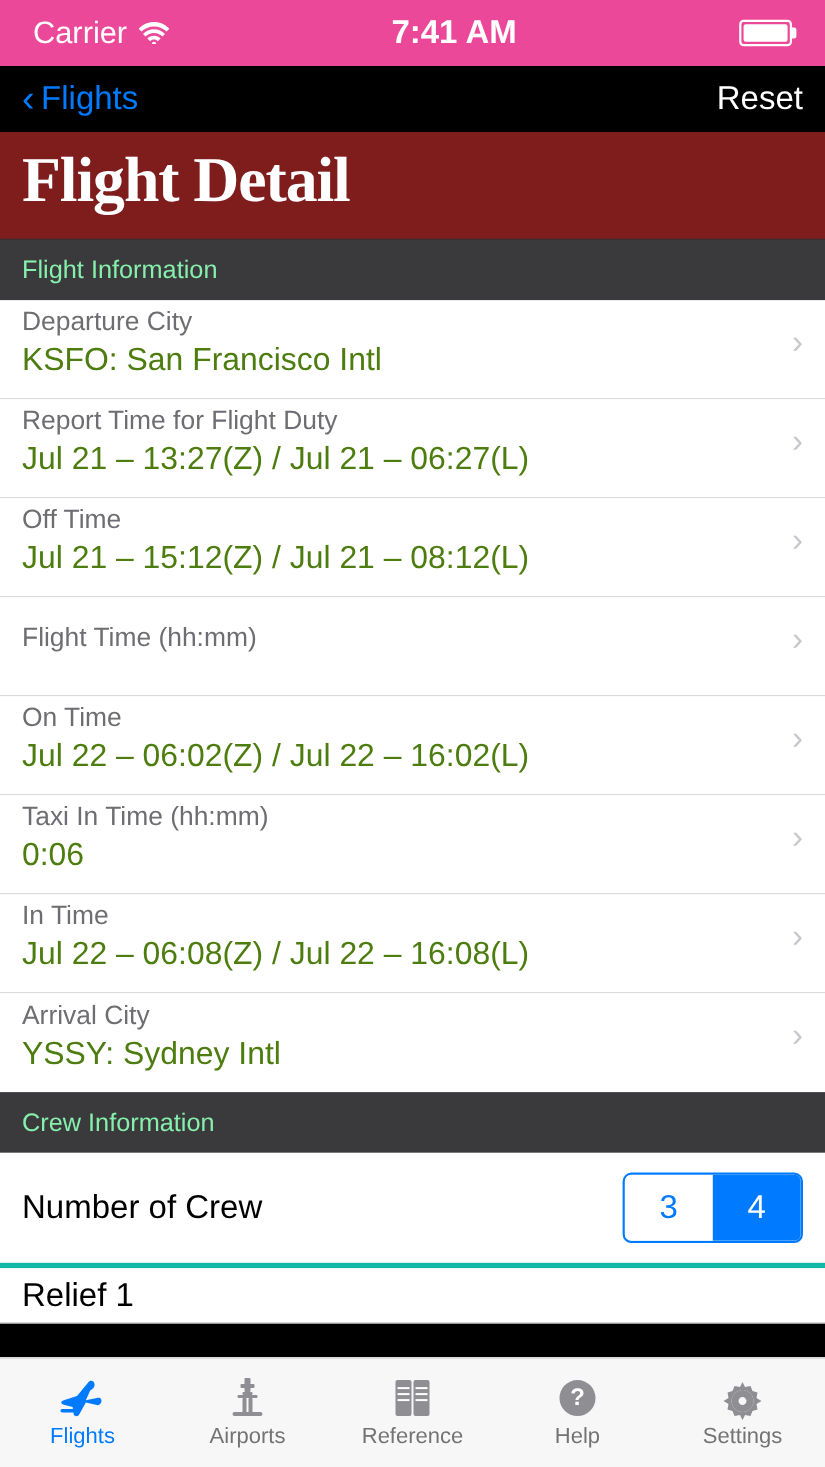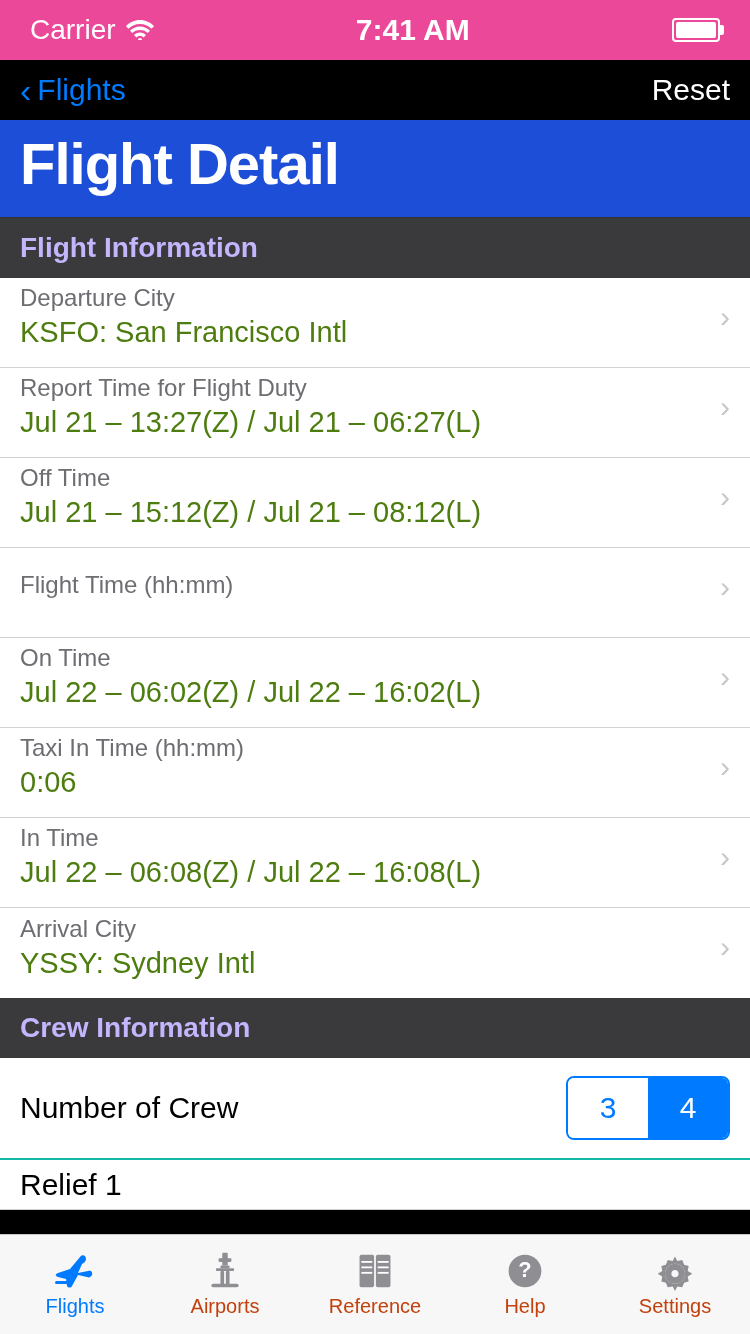--- a/index.html
+++ b/index.html
@@ -95,40 +95,41 @@
       color: #007AFF;
       margin-right: 2px;
     }
     .nav-title-right {
       font-size: 30px;
       color: #ffffff;
     }
 
     
     .page-title-bar {
-      background: #1d4ed8;
+      background: #7f1d1d;
       padding: 10px 20px 20px 20px;
       border-bottom: 1px solid #333;
+      font-family: Liberation Serif, serif;
     }
     .page-title {
       font-size: 58px;
       font-weight: 700;
       color: #fff;
       letter-spacing: -1px;
     }
 
     
     .section-header {
       background: #3a3a3c;
       padding: 14px 20px;
     }
     .section-header-text {
-      font-size: 28px;
-      font-weight: 700;
-      color: #c4b5fd;
+      font-size: 23px;
+      font-weight: 400;
+      color: #86efac;
     }
 
     
     .list-container {
       background: #fff;
     }
     .list-row {
       display: flex;
       justify-content: space-between;
       align-items: center;
@@ -162,21 +163,21 @@
       margin-left: 10px;
     }
 
     
     .crew-row {
       display: flex;
       justify-content: space-between;
       align-items: center;
       padding: 18px 20px;
       background: #fff;
-      border-bottom: 2px solid #14b8a6;
+      border-bottom: 5px solid #14b8a6;
       min-height: 80px;
     }
     .crew-label {
       font-size: 30px;
       color: #000;
     }
     .crew-stepper {
       display: flex;
       border: 2px solid #007AFF;
       border-radius: 8px;
@@ -238,21 +239,21 @@
     .tab-icon {
       width: 50px;
       height: 40px;
       display: flex;
       align-items: center;
       justify-content: center;
       margin-bottom: 4px;
     }
     .tab-label {
       font-size: 20px;
-      color: #c2410c;
+      color: #737373;
     }
     .tab-label.active {
       color: #007AFF;
     }
     .tab-icon svg {
       width: 100%;
       height: 100%;
     }
 
     .main-content {

